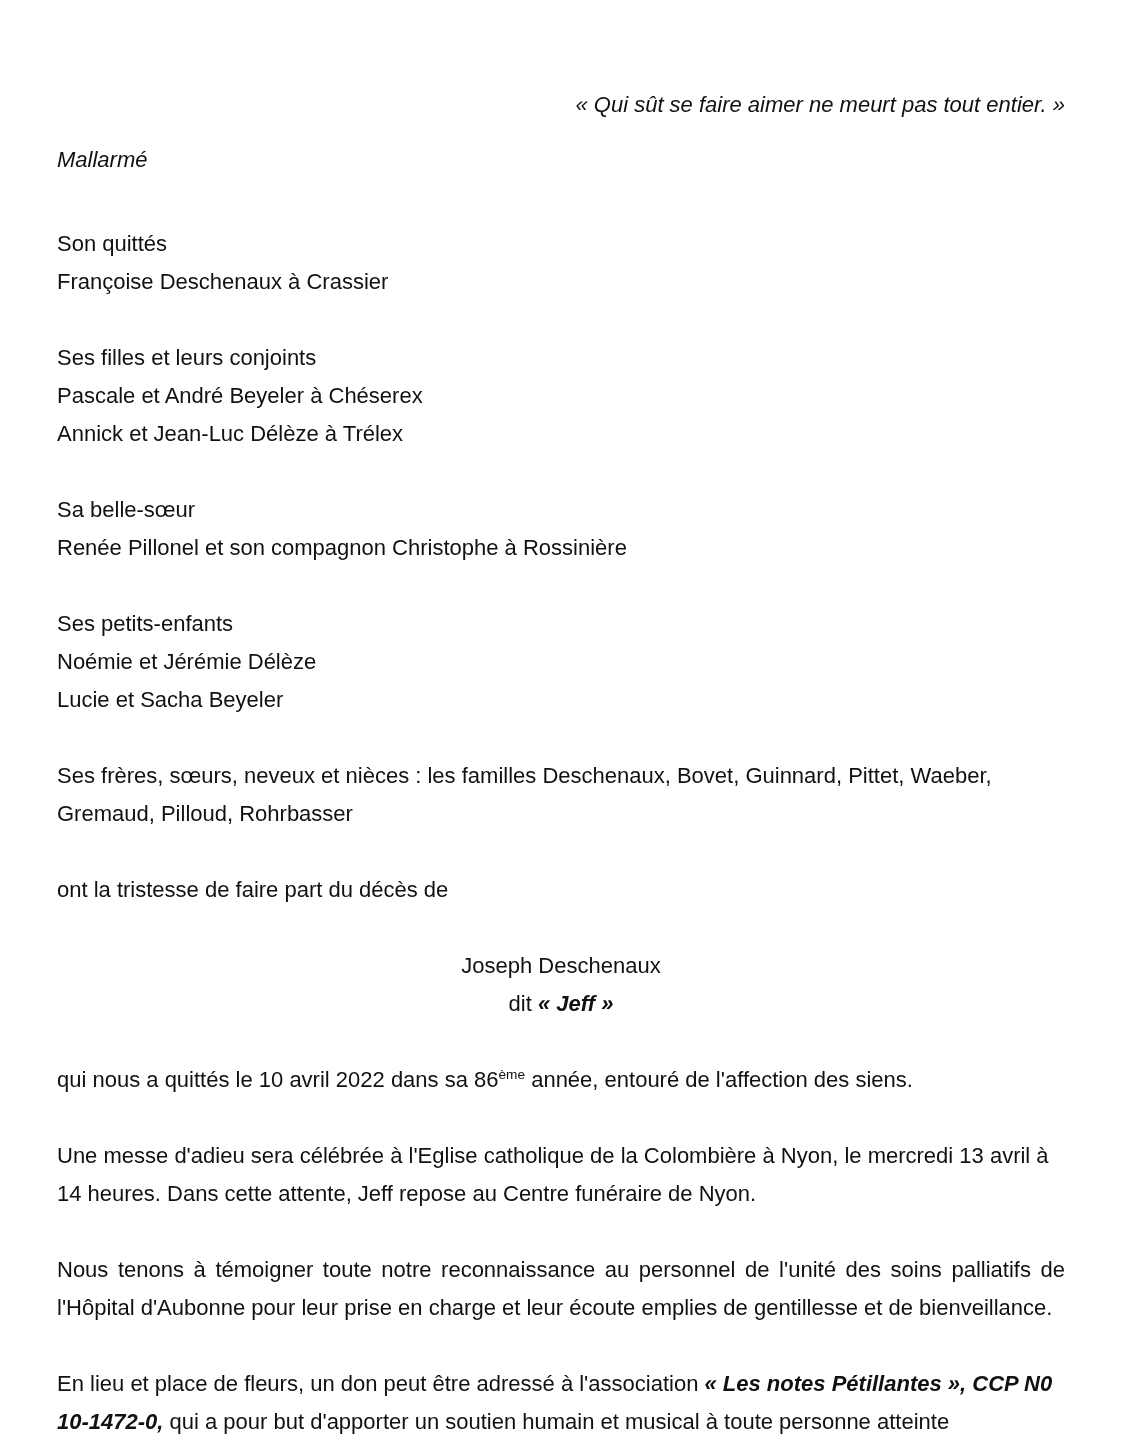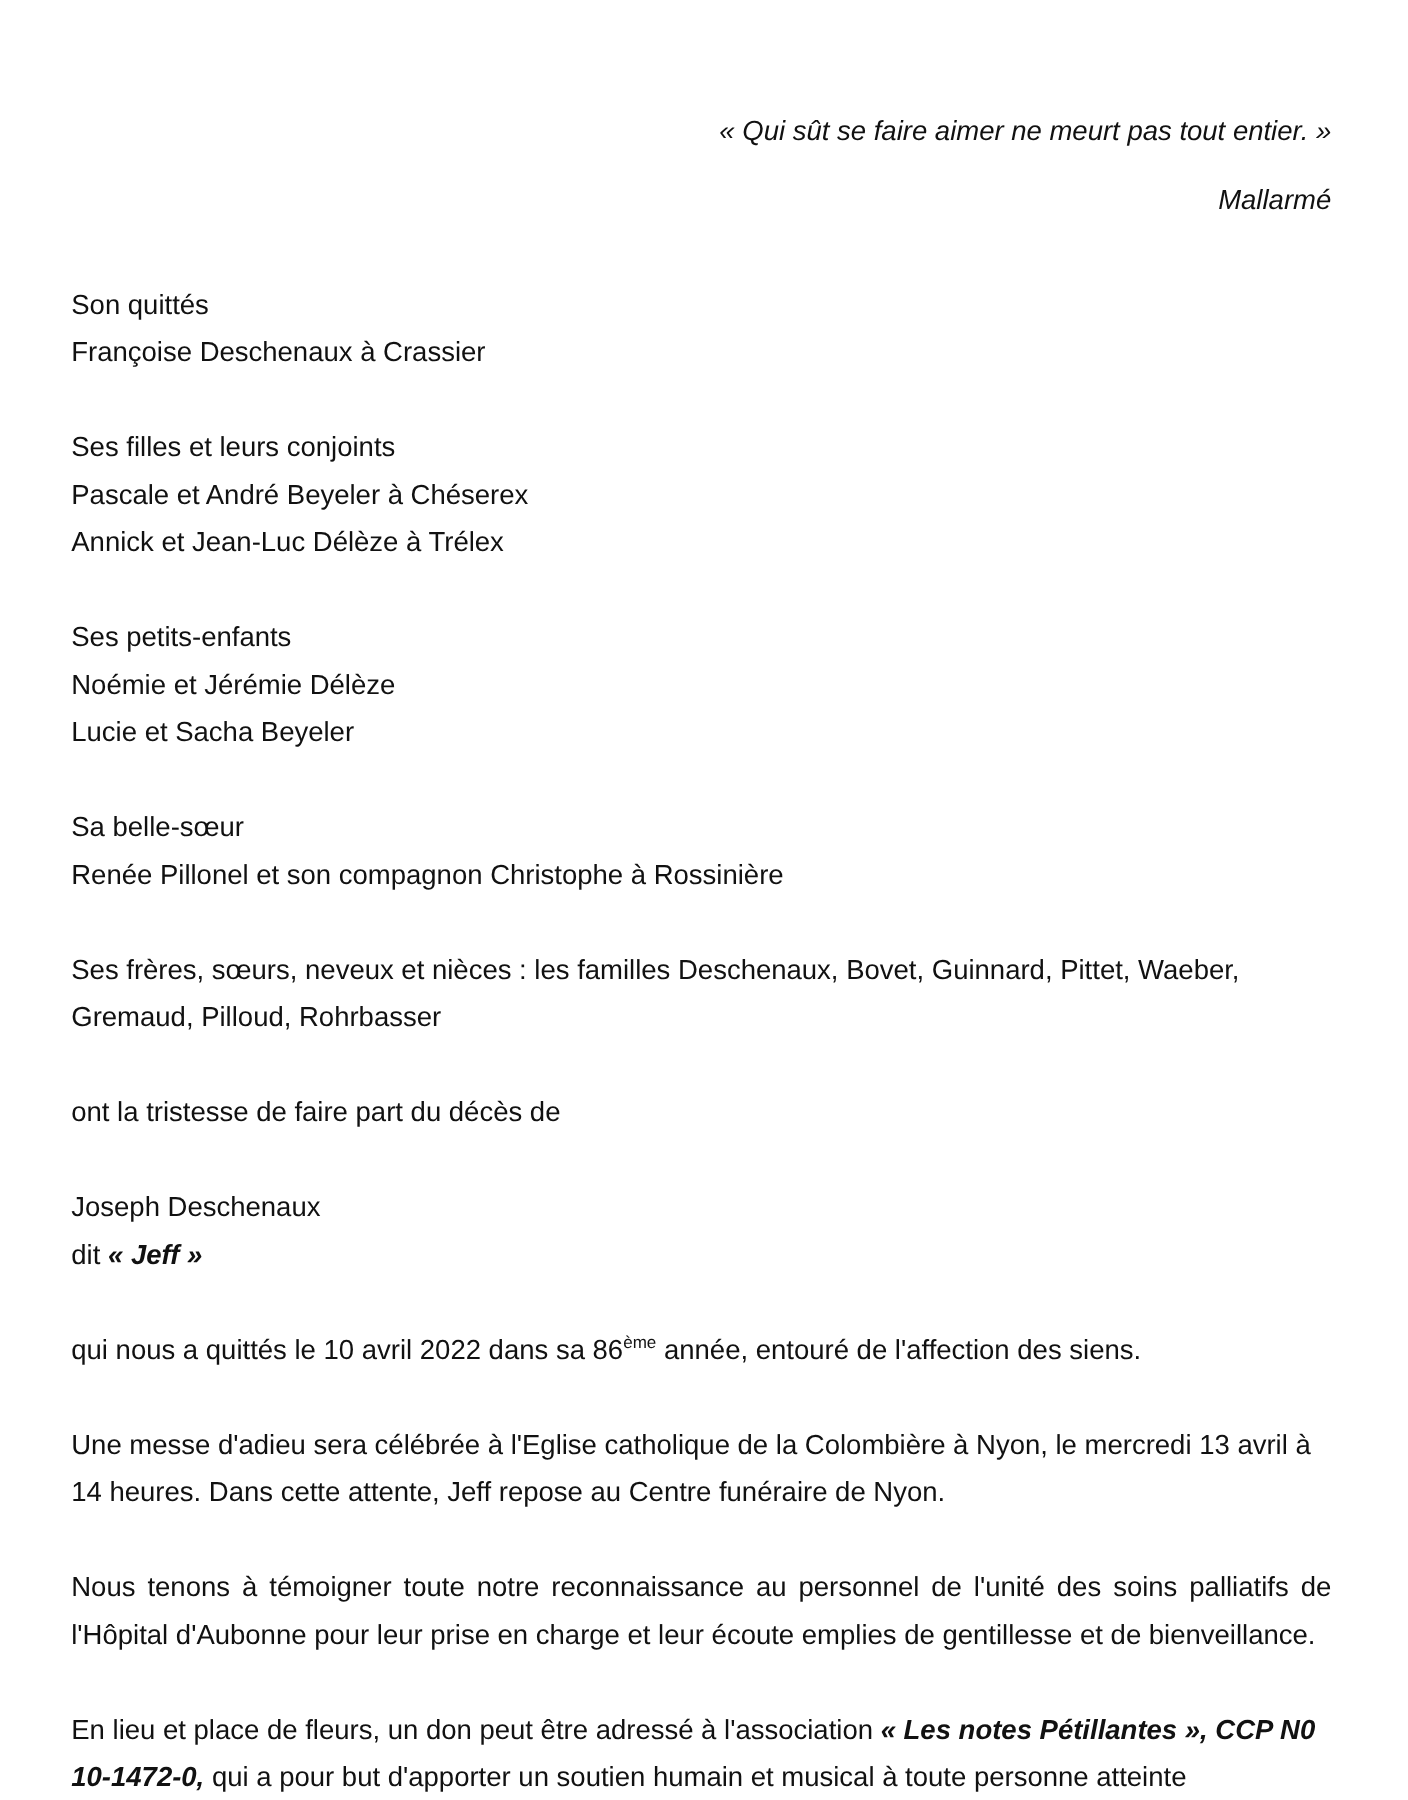--- a/index.html
+++ b/index.html
@@ -20,28 +20,28 @@
     line-height: 38px;
     color: #111111;
     overflow: hidden;
   }
   .quote {
     text-align: right;
     font-style: italic;
     margin: 0 0 17px 0;
   }
   .quote-attr {
-    text-align: right;
+    text-align: left;
     font-style: italic;
     margin: 0 0 46px 0;
   }
   p.block {
     margin: 0 0 38px 0;
   }
-  .centered { }
+  .centered { text-align: center; }
   .justified { text-align: justify; }
   .it { font-style: italic; font-weight: bold; }
   sup {
     font-size: 0.62em;
     line-height: 0;
     vertical-align: super;
   }
 </style>
 </head>
 <body>
@@ -56,28 +56,28 @@
     <span>Françoise Deschenaux à Crassier</span>
   </p>
 
   <p class="block">
     <span>Ses filles et leurs conjoints</span><br>
     <span>Pascale et André Beyeler à Chéserex</span><br>
     <span>Annick et Jean-Luc Délèze à Trélex</span>
   </p>
 
   <p class="block">
+    <span>Sa belle-sœur</span><br>
+    <span>Renée Pillonel et son compagnon Christophe à Rossinière</span>
+  </p>
+
+  <p class="block">
     <span>Ses petits-enfants</span><br>
     <span>Noémie et Jérémie Délèze</span><br>
     <span>Lucie et Sacha Beyeler</span>
-  </p>
-
-  <p class="block">
-    <span>Sa belle-sœur</span><br>
-    <span>Renée Pillonel et son compagnon Christophe à Rossinière</span>
   </p>
 
   <p class="block">
     <span>Ses frères, sœurs, neveux et nièces : les familles Deschenaux, Bovet, Guinnard, Pittet, Waeber, Gremaud, Pilloud, Rohrbasser</span>
   </p>
 
   <p class="block">ont la tristesse de faire part du décès de</p>
 
   <p class="block centered">
     <span>Joseph Deschenaux</span><br>

